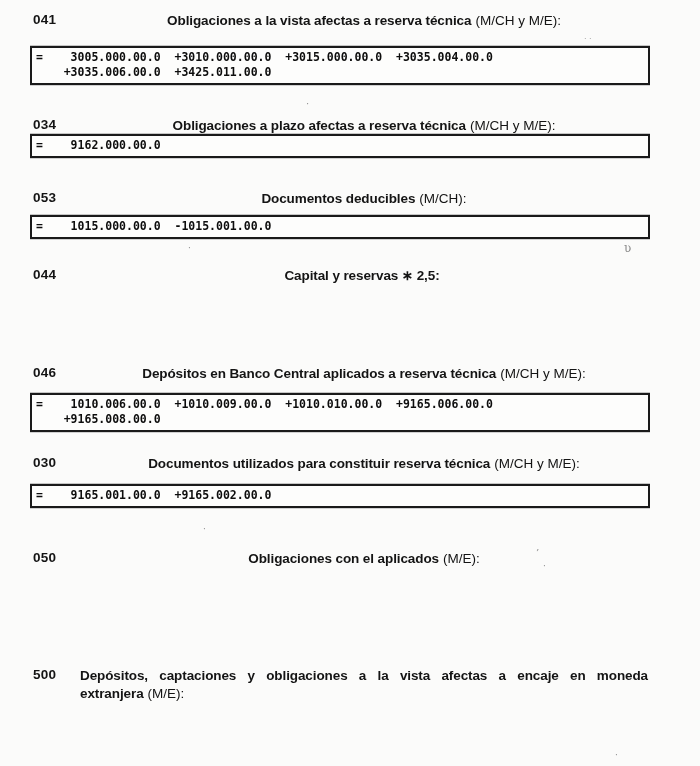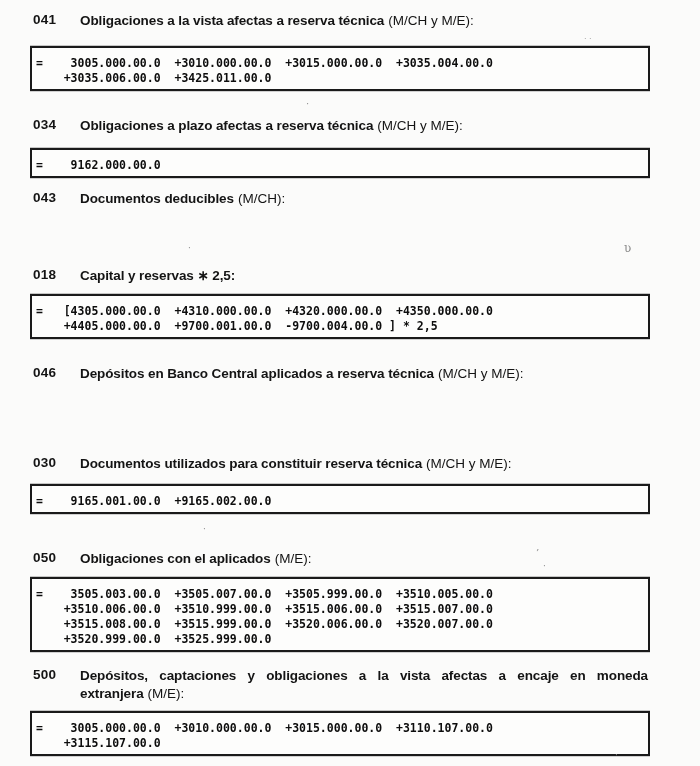--- a/index.html
+++ b/index.html
@@ -12,32 +12,32 @@
   }
   .page { position:relative; width:700px; height:766px;border-radius:9px; }
 
   .heading { position:absolute; left:0; width:700px; }
   .num {
     position:absolute; left:33px; top:0;
     font-size:13.5px; font-weight:bold; letter-spacing:0.2px;
   }
   .title {
     position:absolute; left:80px; top:0; width:568px;
-    font-size:13.5px; line-height:18px;
+    font-size:13.5px; line-height:18px;text-align:center;
   }
   .title b { font-weight:bold; letter-spacing:-0.1px; }
   .suffix { font-weight:normal; margin-left:4px; }
   .justify { text-align: justify; }
 
   .formula {
     position:absolute; left:30px; width:608px;
     margin:0;
     border:2px solid #1a1a1a;
     background:#fdfdfc;
-    padding:8px 4px 3px 4px;
+    padding:2px 4px 3px 4px;
     font-family:"DejaVu Sans Mono", monospace;
     font-size:11.5px; line-height:15px; font-weight:700;
     color:#0d0d0d;
     white-space:pre;
     box-shadow:0 -1px 0 rgba(40,40,40,0.25), 0 1px 0 rgba(40,40,40,0.2);
   }
 
   .artifact {
     position:absolute;
     color:#8a8a8a;
@@ -54,60 +54,55 @@
     <span class="num">041</span>
     <span class="title"><b>Obligaciones a la vista afectas a reserva técnica</b><span class="suffix">(M/CH y M/E):</span></span>
   </div>
   <pre class="formula" style="top:46px">=    3005.000.00.0  +3010.000.00.0  +3015.000.00.0  +3035.004.00.0
     +3035.006.00.0  +3425.011.00.0</pre>
 
   <div class="heading" style="top:117px">
     <span class="num">034</span>
     <span class="title"><b>Obligaciones a plazo afectas a reserva técnica</b><span class="suffix">(M/CH y M/E):</span></span>
   </div>
-  <pre class="formula" style="top:148px">=    9162.000.00.0</pre>
+  <pre class="formula" style="top:134px">=    9162.000.00.0</pre>
 
   <div class="heading" style="top:190px">
-    <span class="num">043</span>
+    <span class="num">053</span>
     <span class="title"><b>Documentos deducibles</b><span class="suffix">(M/CH):</span></span>
   </div>
+  <pre class="formula" style="top:215px">=    1015.000.00.0  -1015.001.00.0</pre>
 
   <div class="heading" style="top:267px">
-    <span class="num">018</span>
+    <span class="num">044</span>
     <span class="title"><b>Capital y reservas ∗ 2,5:</b><span class="suffix"></span></span>
   </div>
-  <pre class="formula" style="top:294px">=   [4305.000.00.0  +4310.000.00.0  +4320.000.00.0  +4350.000.00.0
-    +4405.000.00.0  +9700.001.00.0  -9700.004.00.0 ] * 2,5</pre>
 
   <div class="heading" style="top:365px">
     <span class="num">046</span>
     <span class="title"><b>Depósitos en Banco Central aplicados a reserva técnica</b><span class="suffix">(M/CH y M/E):</span></span>
   </div>
+  <pre class="formula" style="top:393px">=    1010.006.00.0  +1010.009.00.0  +1010.010.00.0  +9165.006.00.0
+    +9165.008.00.0</pre>
 
   <div class="heading" style="top:455px">
     <span class="num">030</span>
     <span class="title"><b>Documentos utilizados para constituir reserva técnica</b><span class="suffix">(M/CH y M/E):</span></span>
   </div>
   <pre class="formula" style="top:484px">=    9165.001.00.0  +9165.002.00.0</pre>
 
   <div class="heading" style="top:550px">
     <span class="num">050</span>
     <span class="title"><b>Obligaciones con el aplicados</b><span class="suffix">(M/E):</span></span>
   </div>
-  <pre class="formula" style="top:577px">=    3505.003.00.0  +3505.007.00.0  +3505.999.00.0  +3510.005.00.0
-    +3510.006.00.0  +3510.999.00.0  +3515.006.00.0  +3515.007.00.0
-    +3515.008.00.0  +3515.999.00.0  +3520.006.00.0  +3520.007.00.0
-    +3520.999.00.0  +3525.999.00.0</pre>
 
   <div class="heading" style="top:667px">
     <span class="num">500</span>
     <span class="title justify"><b>Depósitos, captaciones y obligaciones a la vista afectas a encaje en moneda extranjera</b><span class="suffix">(M/E):</span></span>
   </div>
-  <pre class="formula" style="top:711px">=    3005.000.00.0  +3010.000.00.0  +3015.000.00.0  +3110.107.00.0
-    +3115.107.00.0</pre>
 
 <div class="artifact" style="left: 624px; top: 241px; font-size: 12px;">ʋ</div>
     <div class="artifact" style="left: 306px; top: 98px; font-size: 10px;">·</div>
     <div class="artifact" style="left: 188px; top: 243px; font-size: 9px;">·</div>
     <div class="artifact" style="left: 536px; top: 547px; font-size: 10px;">’</div>
     <div class="artifact" style="left: 543px; top: 561px; font-size: 9px;">·</div>
     <div class="artifact" style="left: 203px; top: 524px; font-size: 9px;">·</div>
     <div class="artifact" style="left: 584px; top: 34px; font-size: 8px;">· ·</div>
     <div class="artifact" style="left: 615px; top: 750px; font-size: 9px;">·</div>
   </div>

